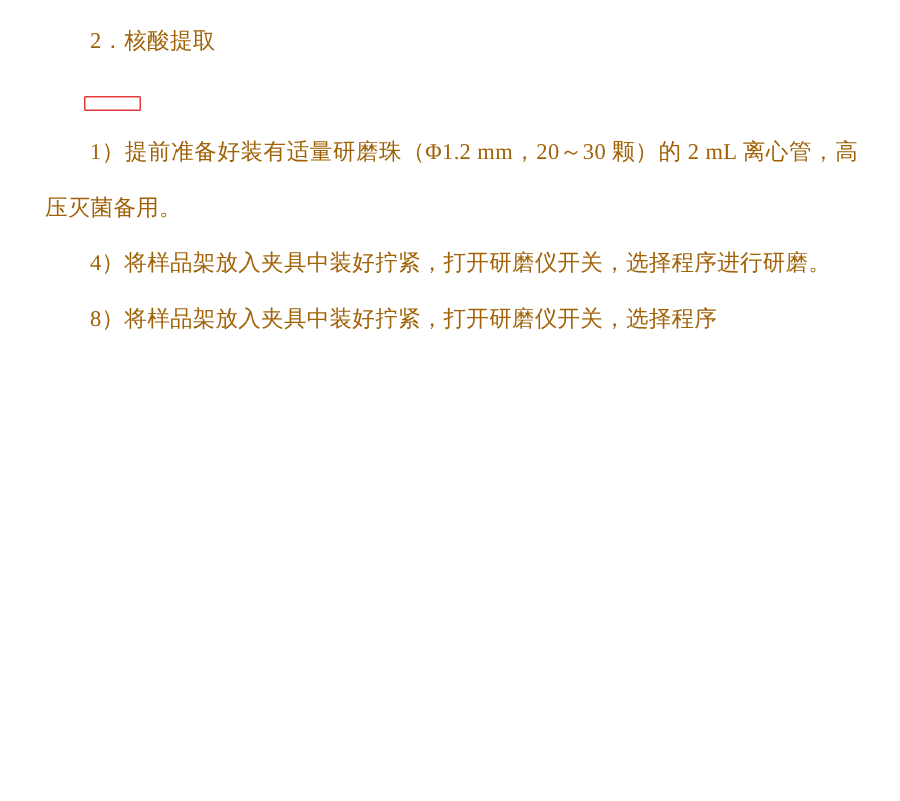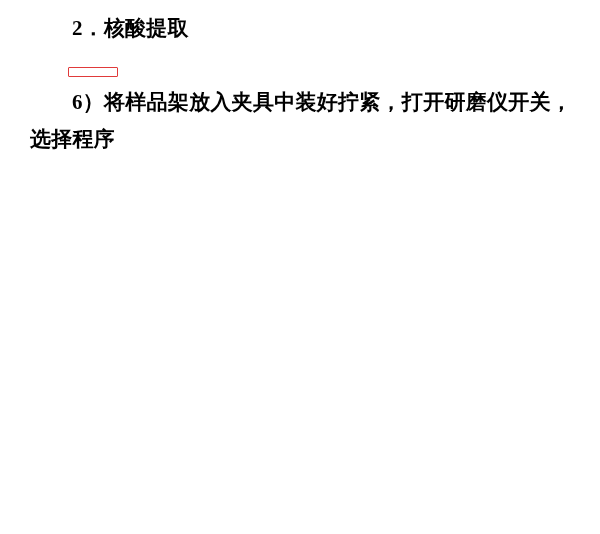--- a/index.html
+++ b/index.html
@@ -16,28 +16,27 @@
   }
   #page {
     position: relative;
     width: 600px;
     height: 534px;
     background: #ffffff;
     box-sizing: border-box;
     padding: 10px 28px 0 30px;
   }
   .para {
-    font-size: 21px;
+    font-size: 15px;
     line-height: 37px;
     letter-spacing: 0.2px;
     text-align: justify;
     margin: 0;
-    color: #000000;
+    color: #a16207;
     white-space: pre-wrap;
-    font-weight: bold;
   }
   .indent2 {
     text-indent: 2em;
   }
   .hl-wrap {
     position: relative;
     display: inline-block;
   }
   .hl-box {
     position: absolute;
@@ -58,21 +57,23 @@
 <body>
 
 <div id="page">
 
   <p class="para indent2">2．核酸提取</p>
 
   <p class="para indent2"></p>
 
   <p class="para indent2"><span class="hl-wrap"><span class="hl-box"></span><span class="hl-text"></span></span><span></span></p>
 
+  <p class="para indent2">1）提前准备好装有适量研磨珠（Φ1.2 mm，20～30 颗）的 2 mL 离心管，高压灭菌备用。</p>
 
 
 
+  <p class="para indent2">4）将样品架放入夹具中装好拧紧，打开研磨仪开关，选择程序进行研磨。</p>
 
-  <p class="para indent2">6）将样品架放入夹具中装好拧紧，打开研磨仪开关，选择程序</p>
+  <p class="para indent2">8）将样品架放入夹具中装好拧紧，打开研磨仪开关，选择程序</p>
 
   <p class="para indent2"></p>
 
 </div>
 
 </body></html>

